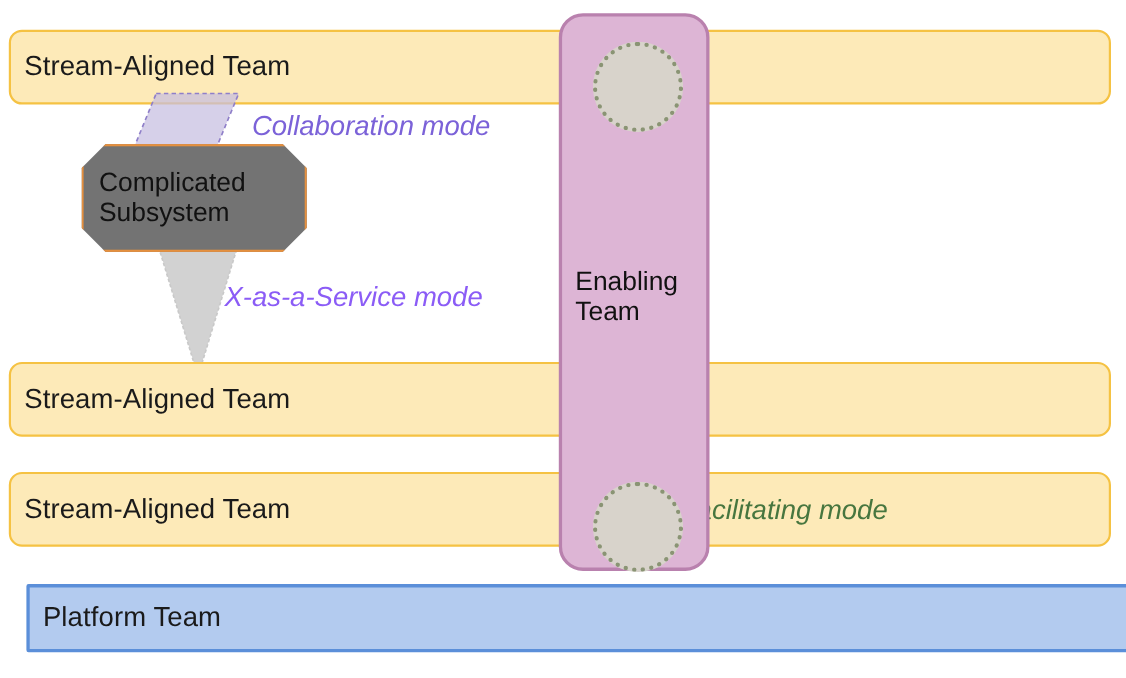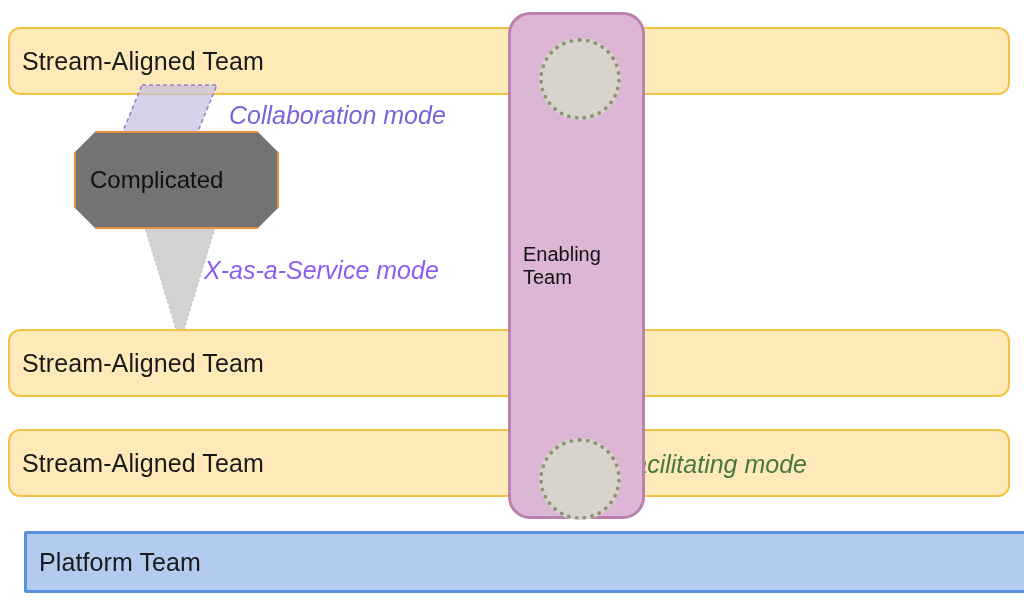--- a/index.html
+++ b/index.html
@@ -147,21 +147,21 @@
     background: #ddb5d5;
     border: 3px solid #b981ae;
     border-radius: 22px;
     box-sizing: border-box;
     z-index: 8;
   }
   .enabling-label {
     position: absolute;
     left: 12px;
     top: 228px;
-    font-size: 20px;
+    font-size: 24px;
     line-height: 1.14;
     color: #111111;
   }
   .dotted-circle {
     position: absolute;
     width: 82px;
     height: 82px;
     border-radius: 50%;
     background: #d8d3cb;
     border: 4px dotted #8a9474;
@@ -198,21 +198,21 @@
     <span class="bar-label">Platform Team</span>
   </div>
 
   <div class="collab-shape">
     <svg width="100" height="58" viewBox="0 0 100 58" xmlns="http://www.w3.org/2000/svg">
       <polygon points="24,1 99,1 76,57 1,57" fill="#c6bee0" fill-opacity="0.72" stroke="#8f7fc9" stroke-width="1.5" stroke-dasharray="4 3"></polygon>
     </svg>
   </div>
 
   <div class="octagon">
-    <span class="octagon-label"><span>Complicated</span><br></span>
+    <span class="octagon-label"><span>Complicated</span><br><span>Subsystem</span></span>
   </div>
 
   <div class="mode-label mode-collab">Collaboration mode</div>
   <div class="mode-label mode-xaas">X-as-a-Service mode</div>
 
   <div class="enabling-panel">
     <div class="dotted-circle top"></div>
     <div class="dotted-circle bottom"></div>
     <span class="enabling-label"><span>Enabling</span><br><span>Team</span></span>
   </div>

